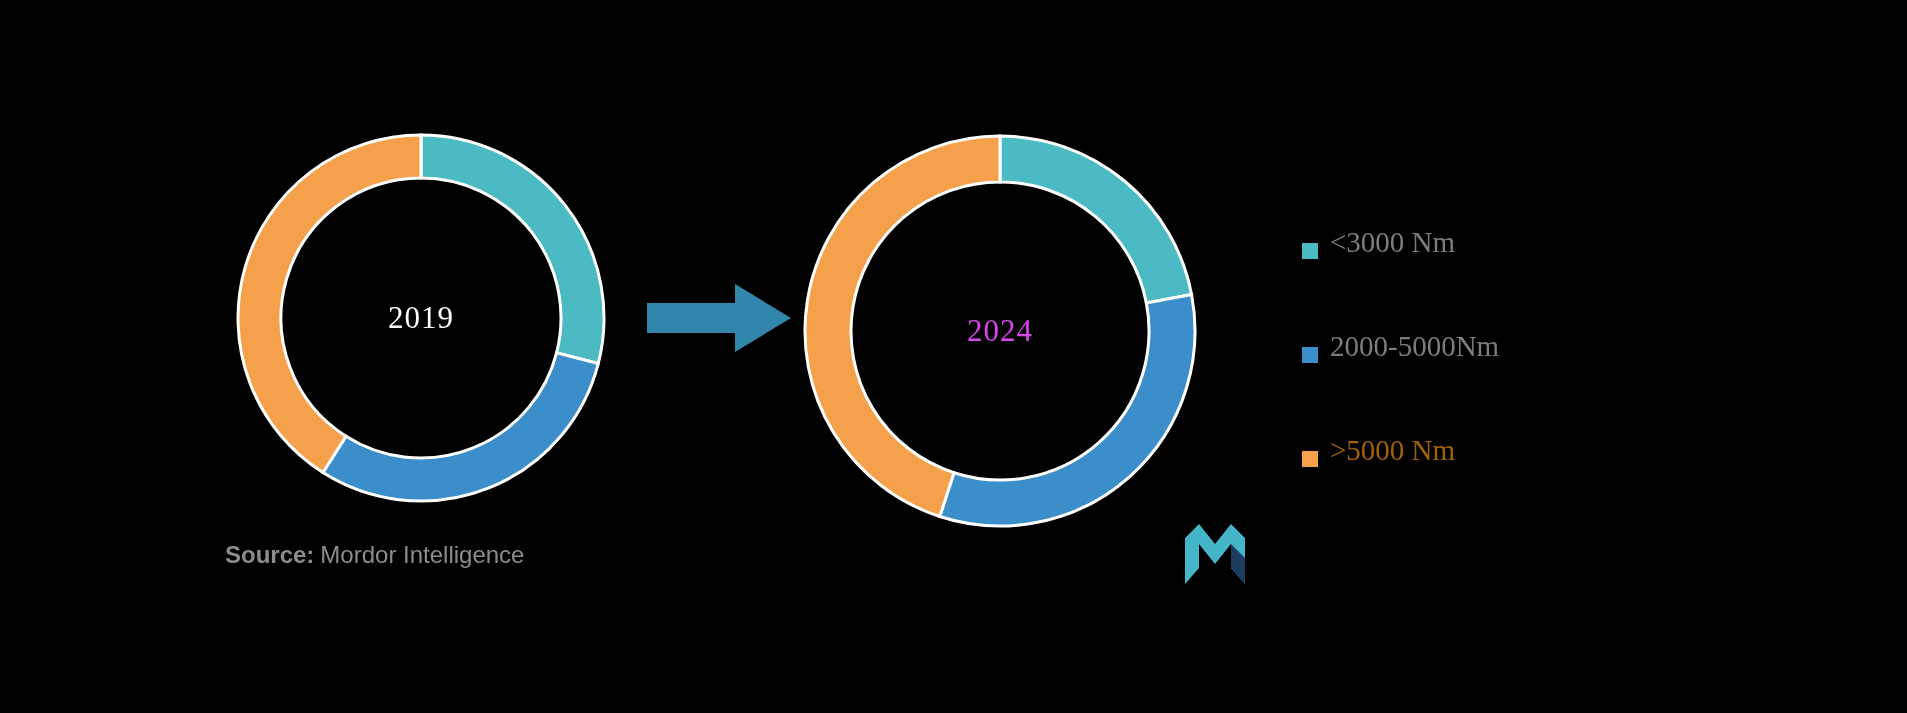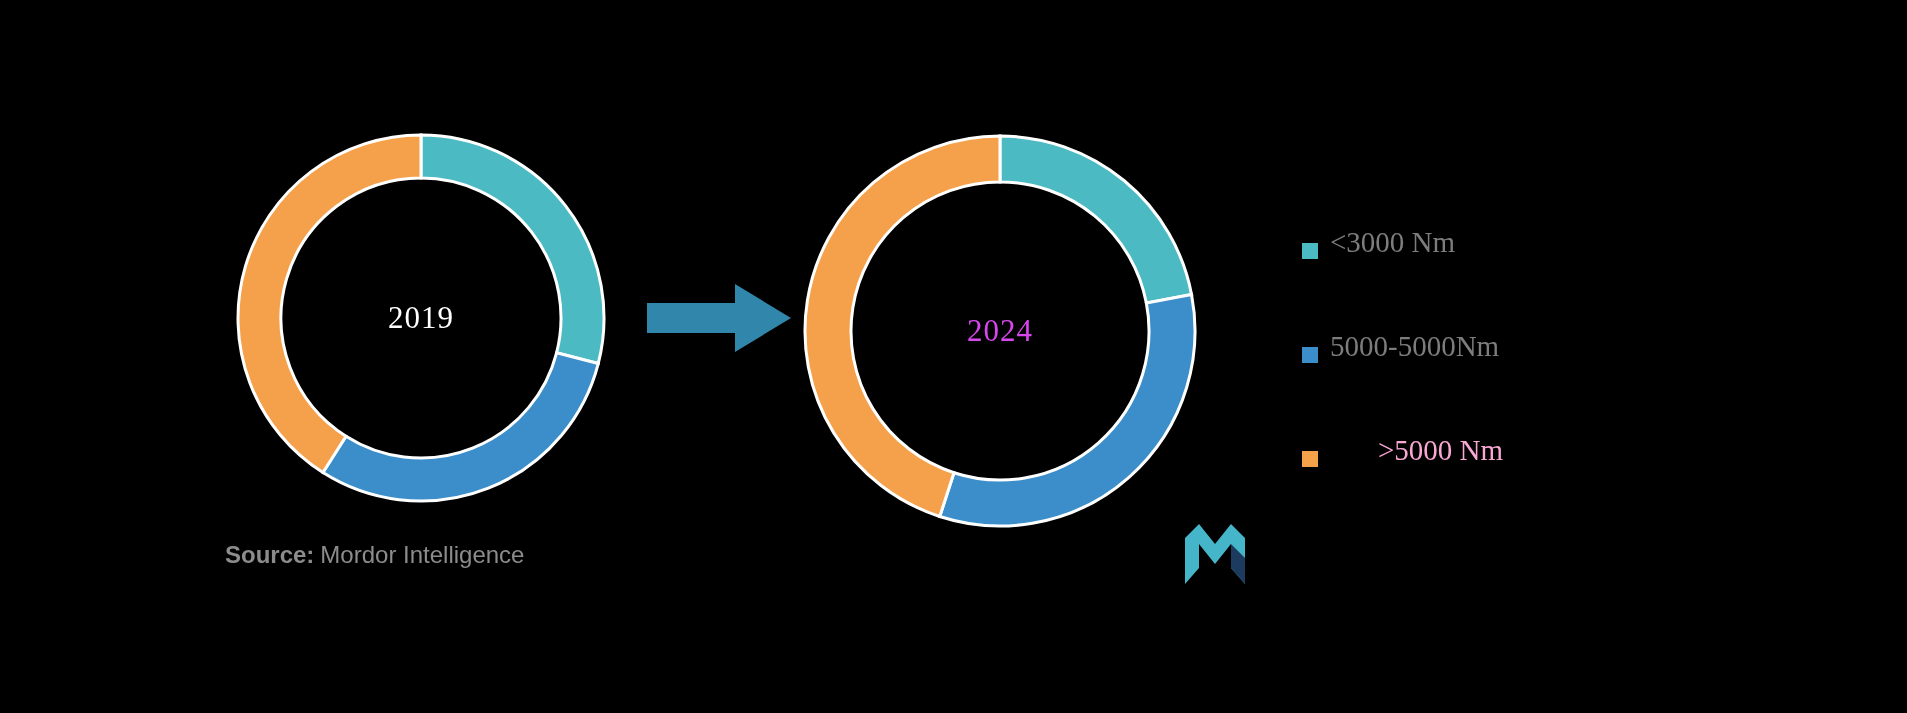--- a/index.html
+++ b/index.html
@@ -87,25 +87,25 @@
     </svg>
   <div id="year-2024" class="year-label" style="color: #d946ef;">2024</div>
 
   <div class="legend">
     <div class="legend-item">
       <span class="legend-swatch" style="background: rgb(76, 186, 195);"></span>
       <span class="legend-label" style="color: rgb(125, 125, 125);">&lt;3000 Nm</span>
     </div>
     <div class="legend-item">
       <span class="legend-swatch" style="background: rgb(59, 142, 201);"></span>
-      <span class="legend-label" style="color: rgb(125, 125, 125);">5000-5000Nm</span>
+      <span class="legend-label" style="color: rgb(125, 125, 125);">2000-5000Nm</span>
     </div>
     <div class="legend-item">
       <span class="legend-swatch" style="background: rgb(245, 160, 74);"></span>
-      <span class="legend-label" style="color: #f9a8d4; margin-left: 48px;">&gt;5000 Nm</span>
+      <span class="legend-label" style="color: #a16207;">&gt;5000 Nm</span>
     </div>
   </div>
 
   <div class="source-line" style="color: rgb(140, 140, 140);">
     <span class="src-prefix">Source:</span><span>Mordor Intelligence</span>
   </div>
 
   <svg id="logo" width="64" height="64" viewBox="0 0 64 64">
     <polygon points="2,16 16,2 32,22 48,2 62,16 62,62 48,46 48,22 32,42 16,22 16,46 2,62" fill="#45b6c9"></polygon>
     <polygon points="48,22 62,36 62,62 48,46" fill="#1d3a5f"></polygon>

